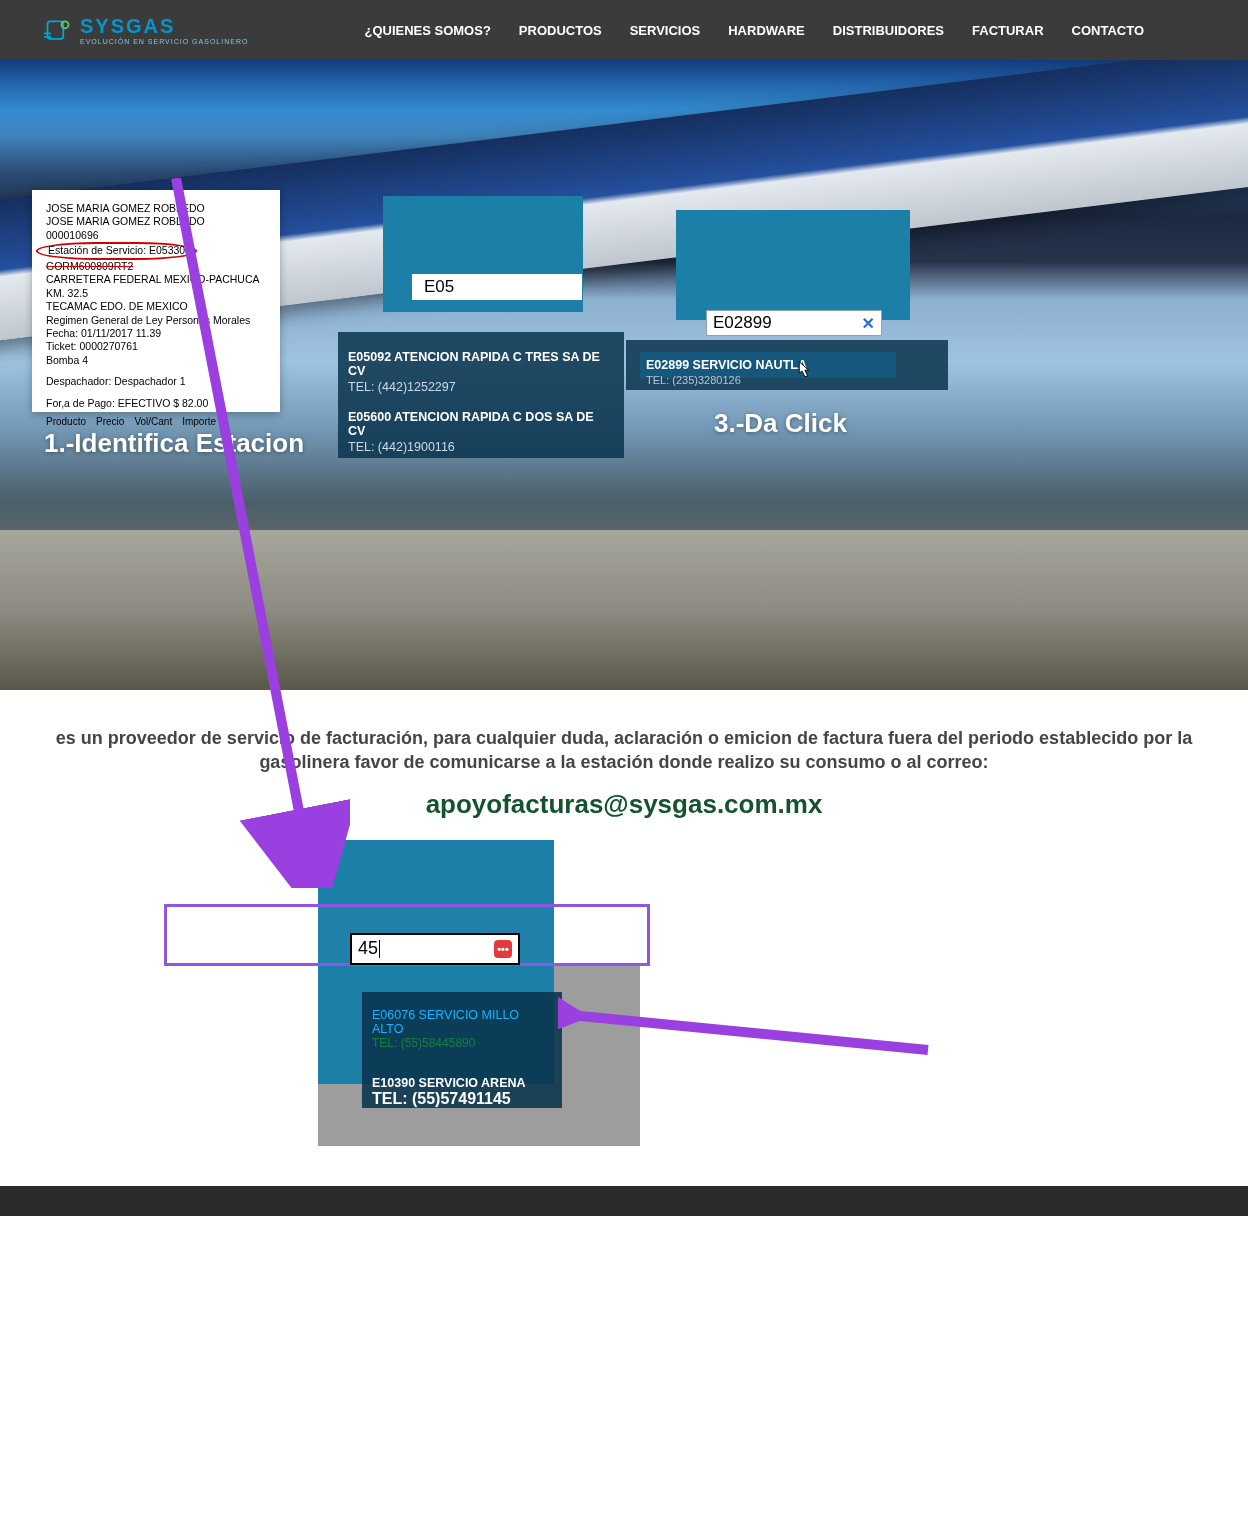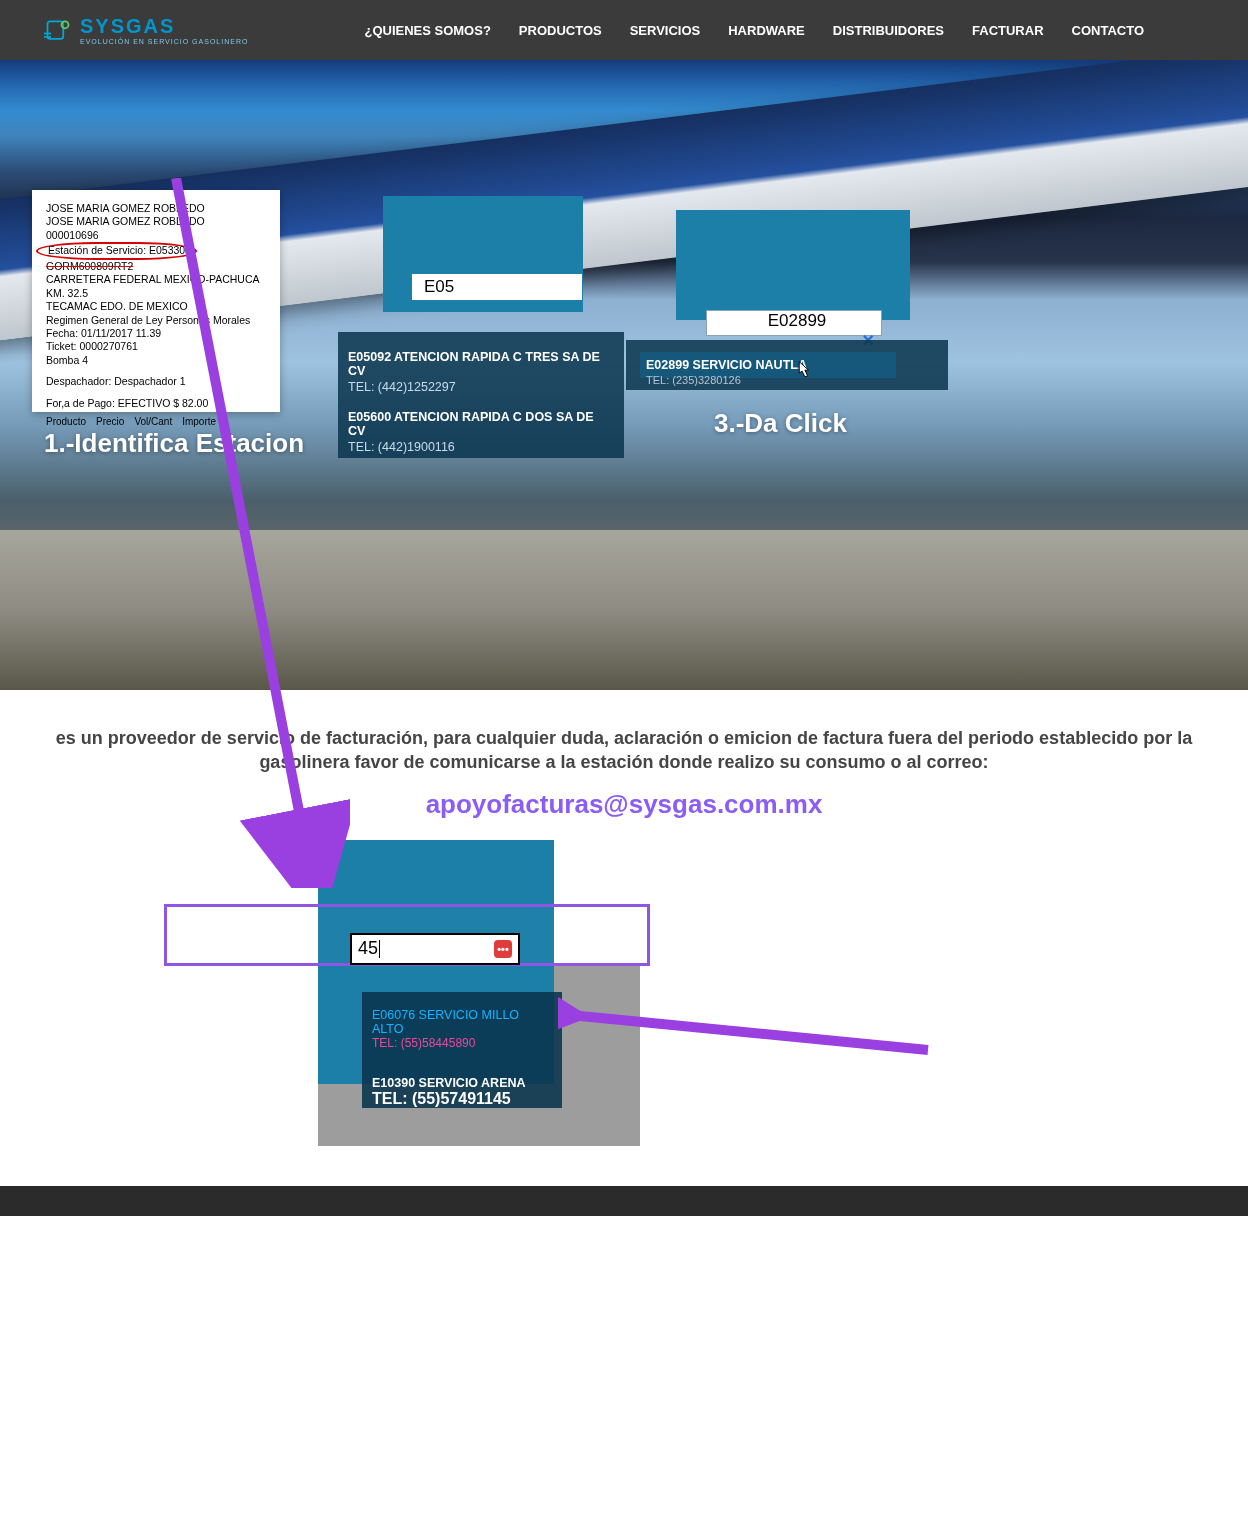--- a/index.html
+++ b/index.html
@@ -153,21 +153,20 @@
     width:234px; height:110px;
   }
   .s3-input-wrap{
     position:absolute;
     left:706px; top:250px;
     width:176px; height:26px;
     background:#fff;
     border:1px solid #8aa2b5;
     display:flex;
     align-items:center;
-    flex-direction:column;
   }
   .s3-input-wrap .x{
     margin-left:auto;
     color:#2b6fd5;
     font-weight:bold;
     font-size:16px;
     padding-right:6px;
   }
   .s3-input-wrap .val{ padding-left:6px; font-size:17px; }
   .s3-drop{
@@ -214,21 +213,21 @@
   }
   .info-text{
     color:#454545;
     font-size:18px;
     font-weight:bold;
     max-width:1180px;
     margin:0 auto 14px;
     line-height:1.35;
   }
   .info-mail{
-    color:#8b5cf6;
+    color:#14532d;
     font-size:26px;
     font-weight:bold;
   }
 
   
   .lower-stack{
     position:relative;
     width:100%;
     height:320px;
     margin-top:10px;
@@ -248,21 +247,21 @@
   .lower-drop{
     position:absolute;
     left:362px; top:152px;
     width:200px; height:116px;
     background:rgba(9,52,77,.88);
     padding:16px 10px 0 10px;
     color:#fff;
     font-size:12.5px;
   }
   .lower-drop .opt-link{ color:#15b3ff; font-weight:normal; }
-  .lower-drop .opt-tel-link{ color:#ec4899; font-size:12px; }
+  .lower-drop .opt-tel-link{ color:#15803d; font-size:12px; }
   .lower-drop .opt-white{ margin-top:26px; font-weight:bold; }
   .lower-drop .opt-tel-white{ font-size:16px; }
 
   .search-rect{
     position:absolute;
     left:164px; top:64px;
     width:486px; height:62px;
     border:3px solid #8e56e2;
     background:rgba(255,255,255,0.02);
   }

